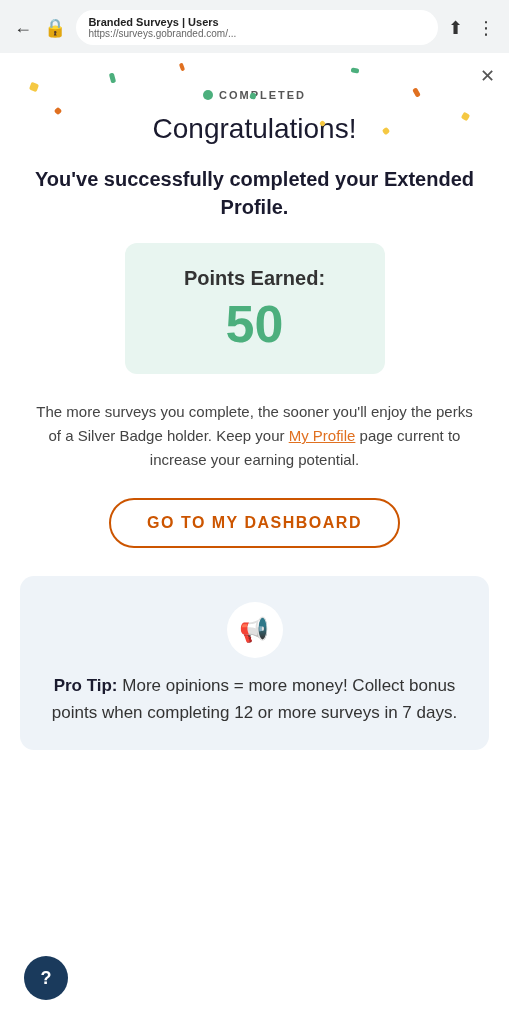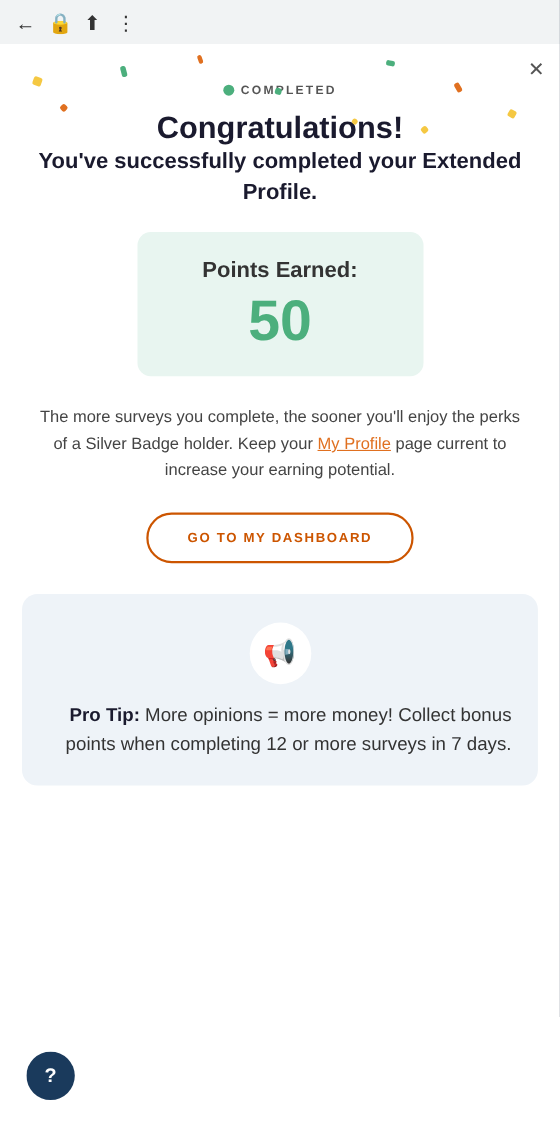--- a/index.html
+++ b/index.html
@@ -137,23 +137,23 @@
 
     
     .congrats-section {
       text-align: center;
       margin-bottom: 22px;
       padding: 0 10px;
     }
 
     .congrats-title {
       font-size: 28px;
-      font-weight: 700;
+      font-weight: 400;
       color: #1a1a2e;
-      margin-bottom: 1px;
+      margin-bottom: 20px;
     }
 
     .congrats-subtitle {
       font-size: 20px;
       font-weight: 700;
       color: #1a1a2e;
       line-height: 1.4;
     }
 
     
@@ -196,21 +196,21 @@
       cursor: pointer;
     }
 
     
     .dashboard-button {
       border: 2px solid #cc5500;
       background: white;
       color: #cc5500;
       border-radius: 30px;
       padding: 14px 36px;
-      font-size: 12px;
+      font-size: 16px;
       font-weight: 700;
       letter-spacing: 1.5px;
       text-transform: uppercase;
       cursor: pointer;
       margin-bottom: 28px;
       display: inline-block;
     }
 
     
     .pro-tip-card {
@@ -230,21 +230,20 @@
       align-items: center;
       justify-content: center;
       margin: 0 auto 14px;
       font-size: 24px;
     }
 
     .pro-tip-text {
       font-size: 17px;
       color: #333;
       line-height: 1.6;
-      text-align: right;
     }
 
     .pro-tip-text strong {
       font-weight: 800;
       color: #1a1a2e;
     }
 
     
     .help-button {
       position: fixed;
@@ -265,20 +264,24 @@
     }
   </style>
 </head>
 <body>
 
 <div class="browser-chrome">
   <div class="browser-nav-icons">
     <span class="browser-nav-icon">←</span>
     <span class="browser-nav-icon">🔒</span>
   </div>
+  <div class="browser-address-bar">
+    <span class="browser-title">Branded Surveys | Users</span>
+    <span class="browser-url">https://surveys.gobranded.com/...</span>
+  </div>
   <div class="browser-action-icons">
     <span class="browser-action-icon">⬆</span>
     <span class="browser-action-icon">⋮</span>
   </div>
 </div>
 
 <div class="page-content">
 
   <div class="confetti-container">
     <div class="confetti-dot" style="width:8px;height:8px;background:#f5c842;top:30px;left:30px;transform:rotate(20deg)"></div>

